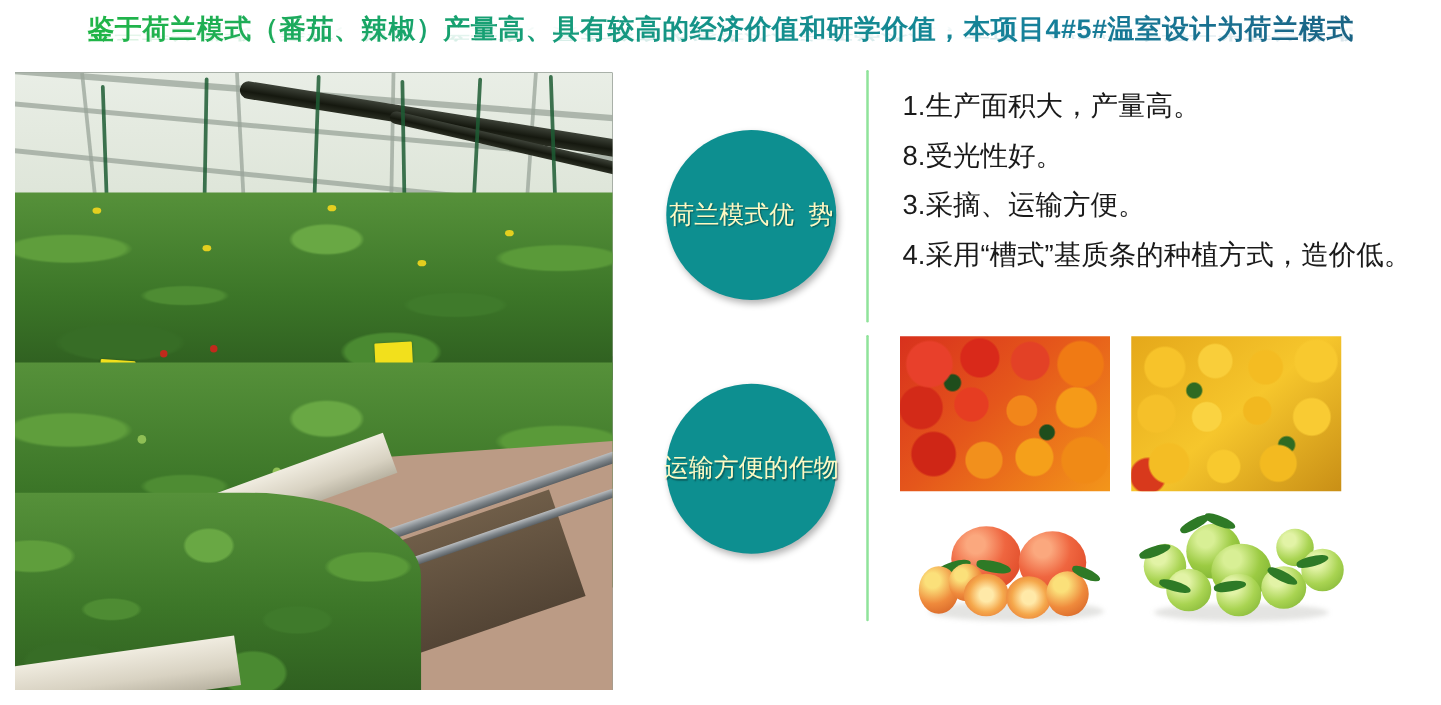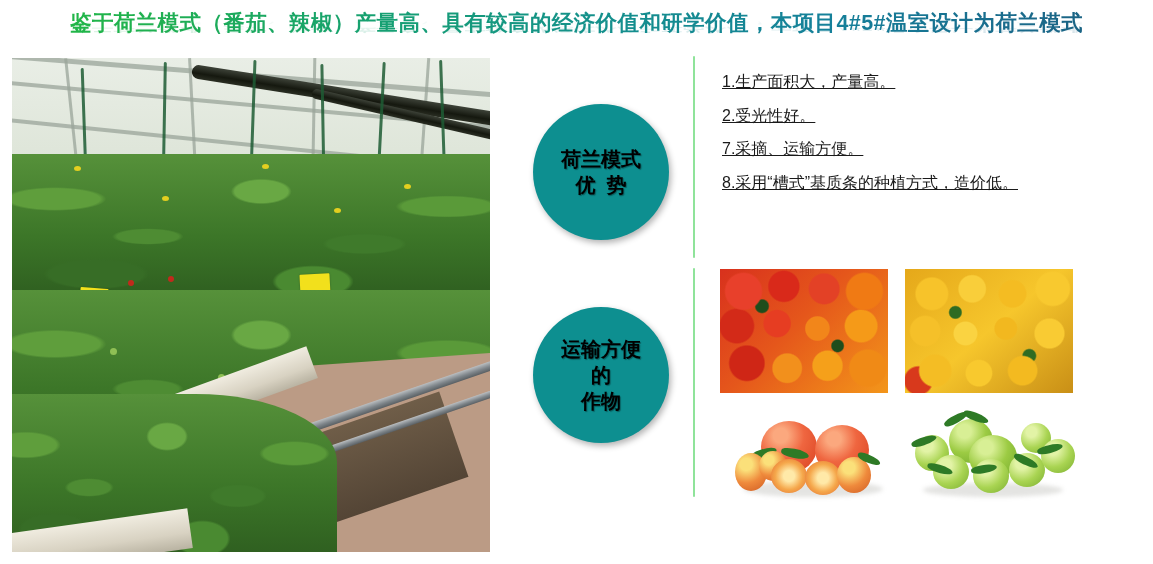--- a/index.html
+++ b/index.html
@@ -161,27 +161,26 @@
     width: 2px;
     background: #8fe39a;
     border-radius: 2px;
   }
 
   
   .circle {
     position: absolute;
     border-radius: 50%;
     background: #0d8f90;
-    color: #000000;
+    color: #fef9c3;
     display: flex;
-    flex-direction: column;
     align-items: center;
     justify-content: center;
     box-shadow: 2px 3px 6px rgba(0,0,0,0.30);
-    font-weight: bold;
+    font-weight: normal;
     line-height: 1.30;
     text-shadow: 1px 1px 1px rgba(0,0,0,0.35);
   }
   #circle-advantage {
     left: 533px; top: 104px; width: 136px; height: 136px;
     font-size: 20px;
   }
   #circle-crops {
     left: 533px; top: 307px; width: 136px; height: 136px;
     font-size: 20px;
@@ -189,26 +188,25 @@
   .circle-line { display: block; white-space: pre; }
 
   
   .bullet-list {
     position: absolute;
     left: 722px;
     top: 74px;
     width: 420px;
   }
   .bullet-item {
-    font-size: 16px;
+    font-size: 22px;
     color: #1a1a1a;
     line-height: 1.0;
     margin-bottom: 17.5px;
     white-space: nowrap;
-    text-decoration: underline;
   }
 
   
   .crop-photo {
     position: absolute;
     overflow: hidden;
   }
   #crop-red-orange {
     left: 720px; top: 269px; width: 168px; height: 124px;
     background:
@@ -352,23 +350,23 @@
 </div>
 
 <div class="circle" id="circle-crops">
   <span class="circle-line">运输方便</span>
   <span class="circle-line">的</span>
   <span class="circle-line">作物</span>
 </div>
 
 <div class="bullet-list">
   <div class="bullet-item">1.生产面积大，产量高。</div>
-  <div class="bullet-item">2.受光性好。</div>
-  <div class="bullet-item">7.采摘、运输方便。</div>
-  <div class="bullet-item">8.采用“槽式”基质条的种植方式，造价低。</div>
+  <div class="bullet-item">8.受光性好。</div>
+  <div class="bullet-item">3.采摘、运输方便。</div>
+  <div class="bullet-item">4.采用“槽式”基质条的种植方式，造价低。</div>
 </div>
 
 <div class="crop-photo" id="crop-red-orange"></div>
 <div class="crop-photo" id="crop-yellow"></div>
 
 <div class="crop-photo" id="crop-striped">
   <div class="shadow-blob" style="left:20px;top:72px;width:140px;height:16px;"></div>
   <div class="tomato striped-big" style="left:38px;top:12px;width:56px;height:52px;"></div>
   <div class="tomato striped-big" style="left:92px;top:16px;width:54px;height:50px;"></div>
   <div class="sepal" style="left:28px;top:40px;width:26px;height:9px;transform:rotate(-18deg);"></div>

